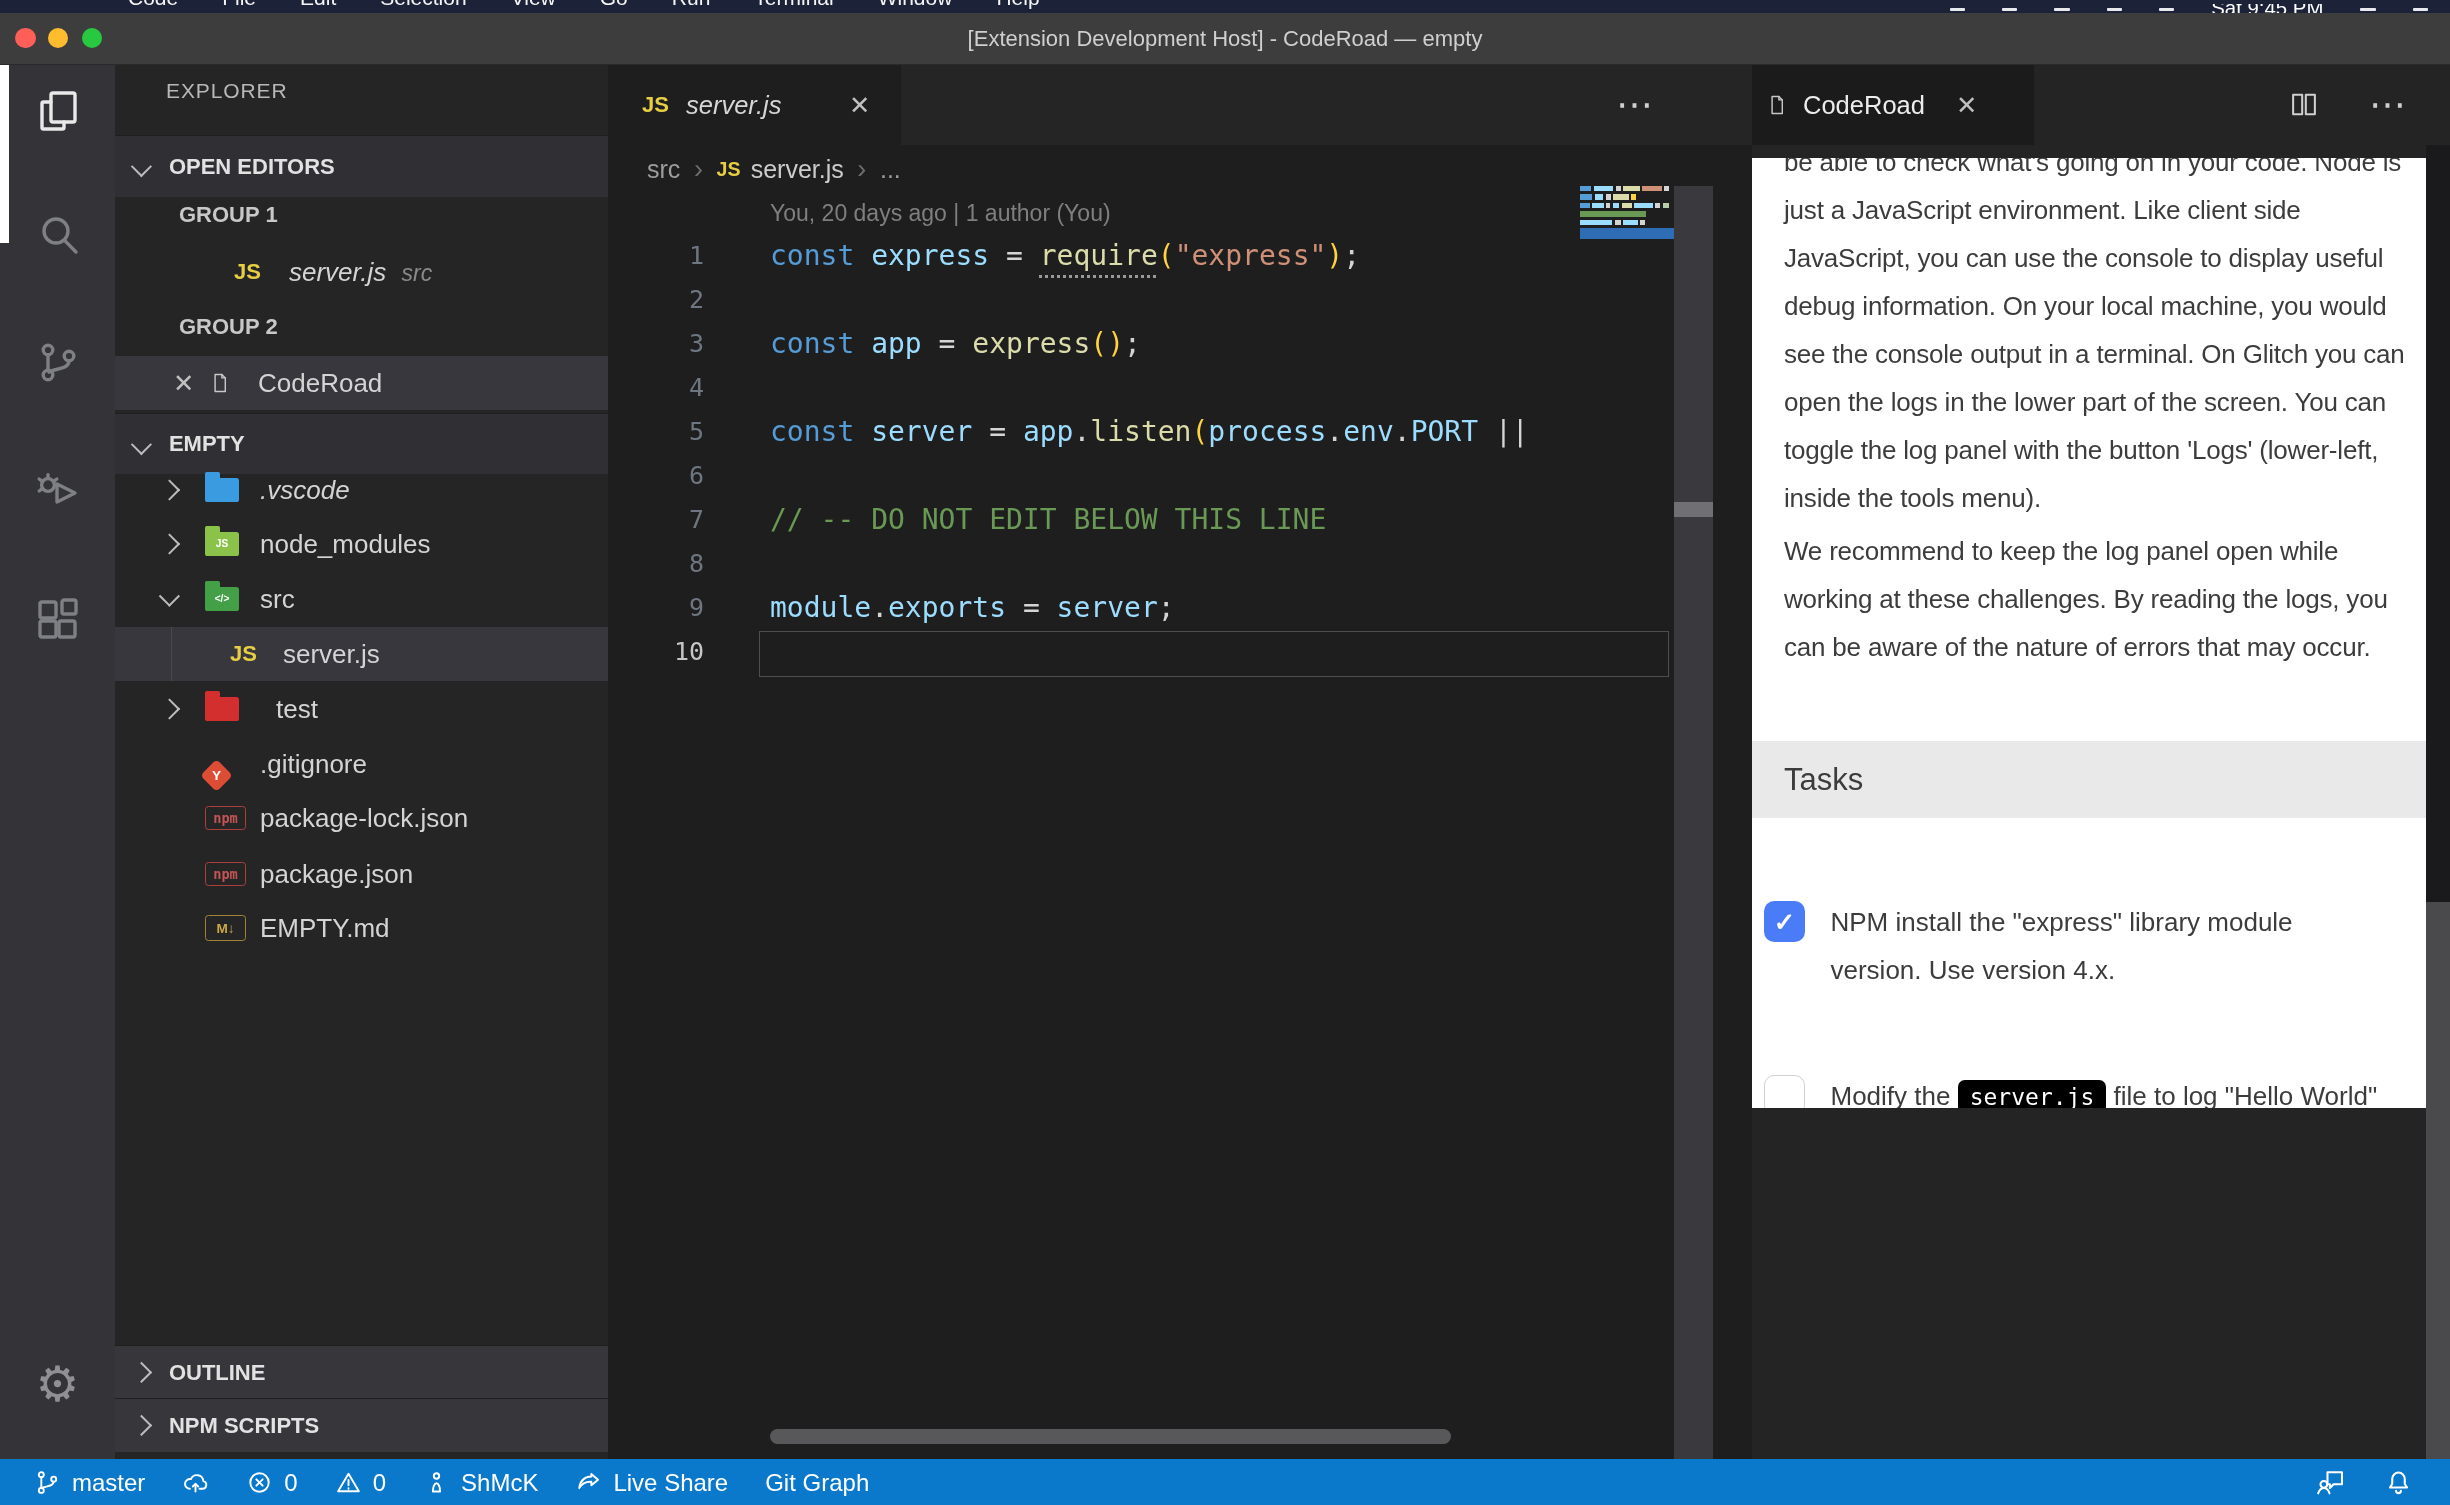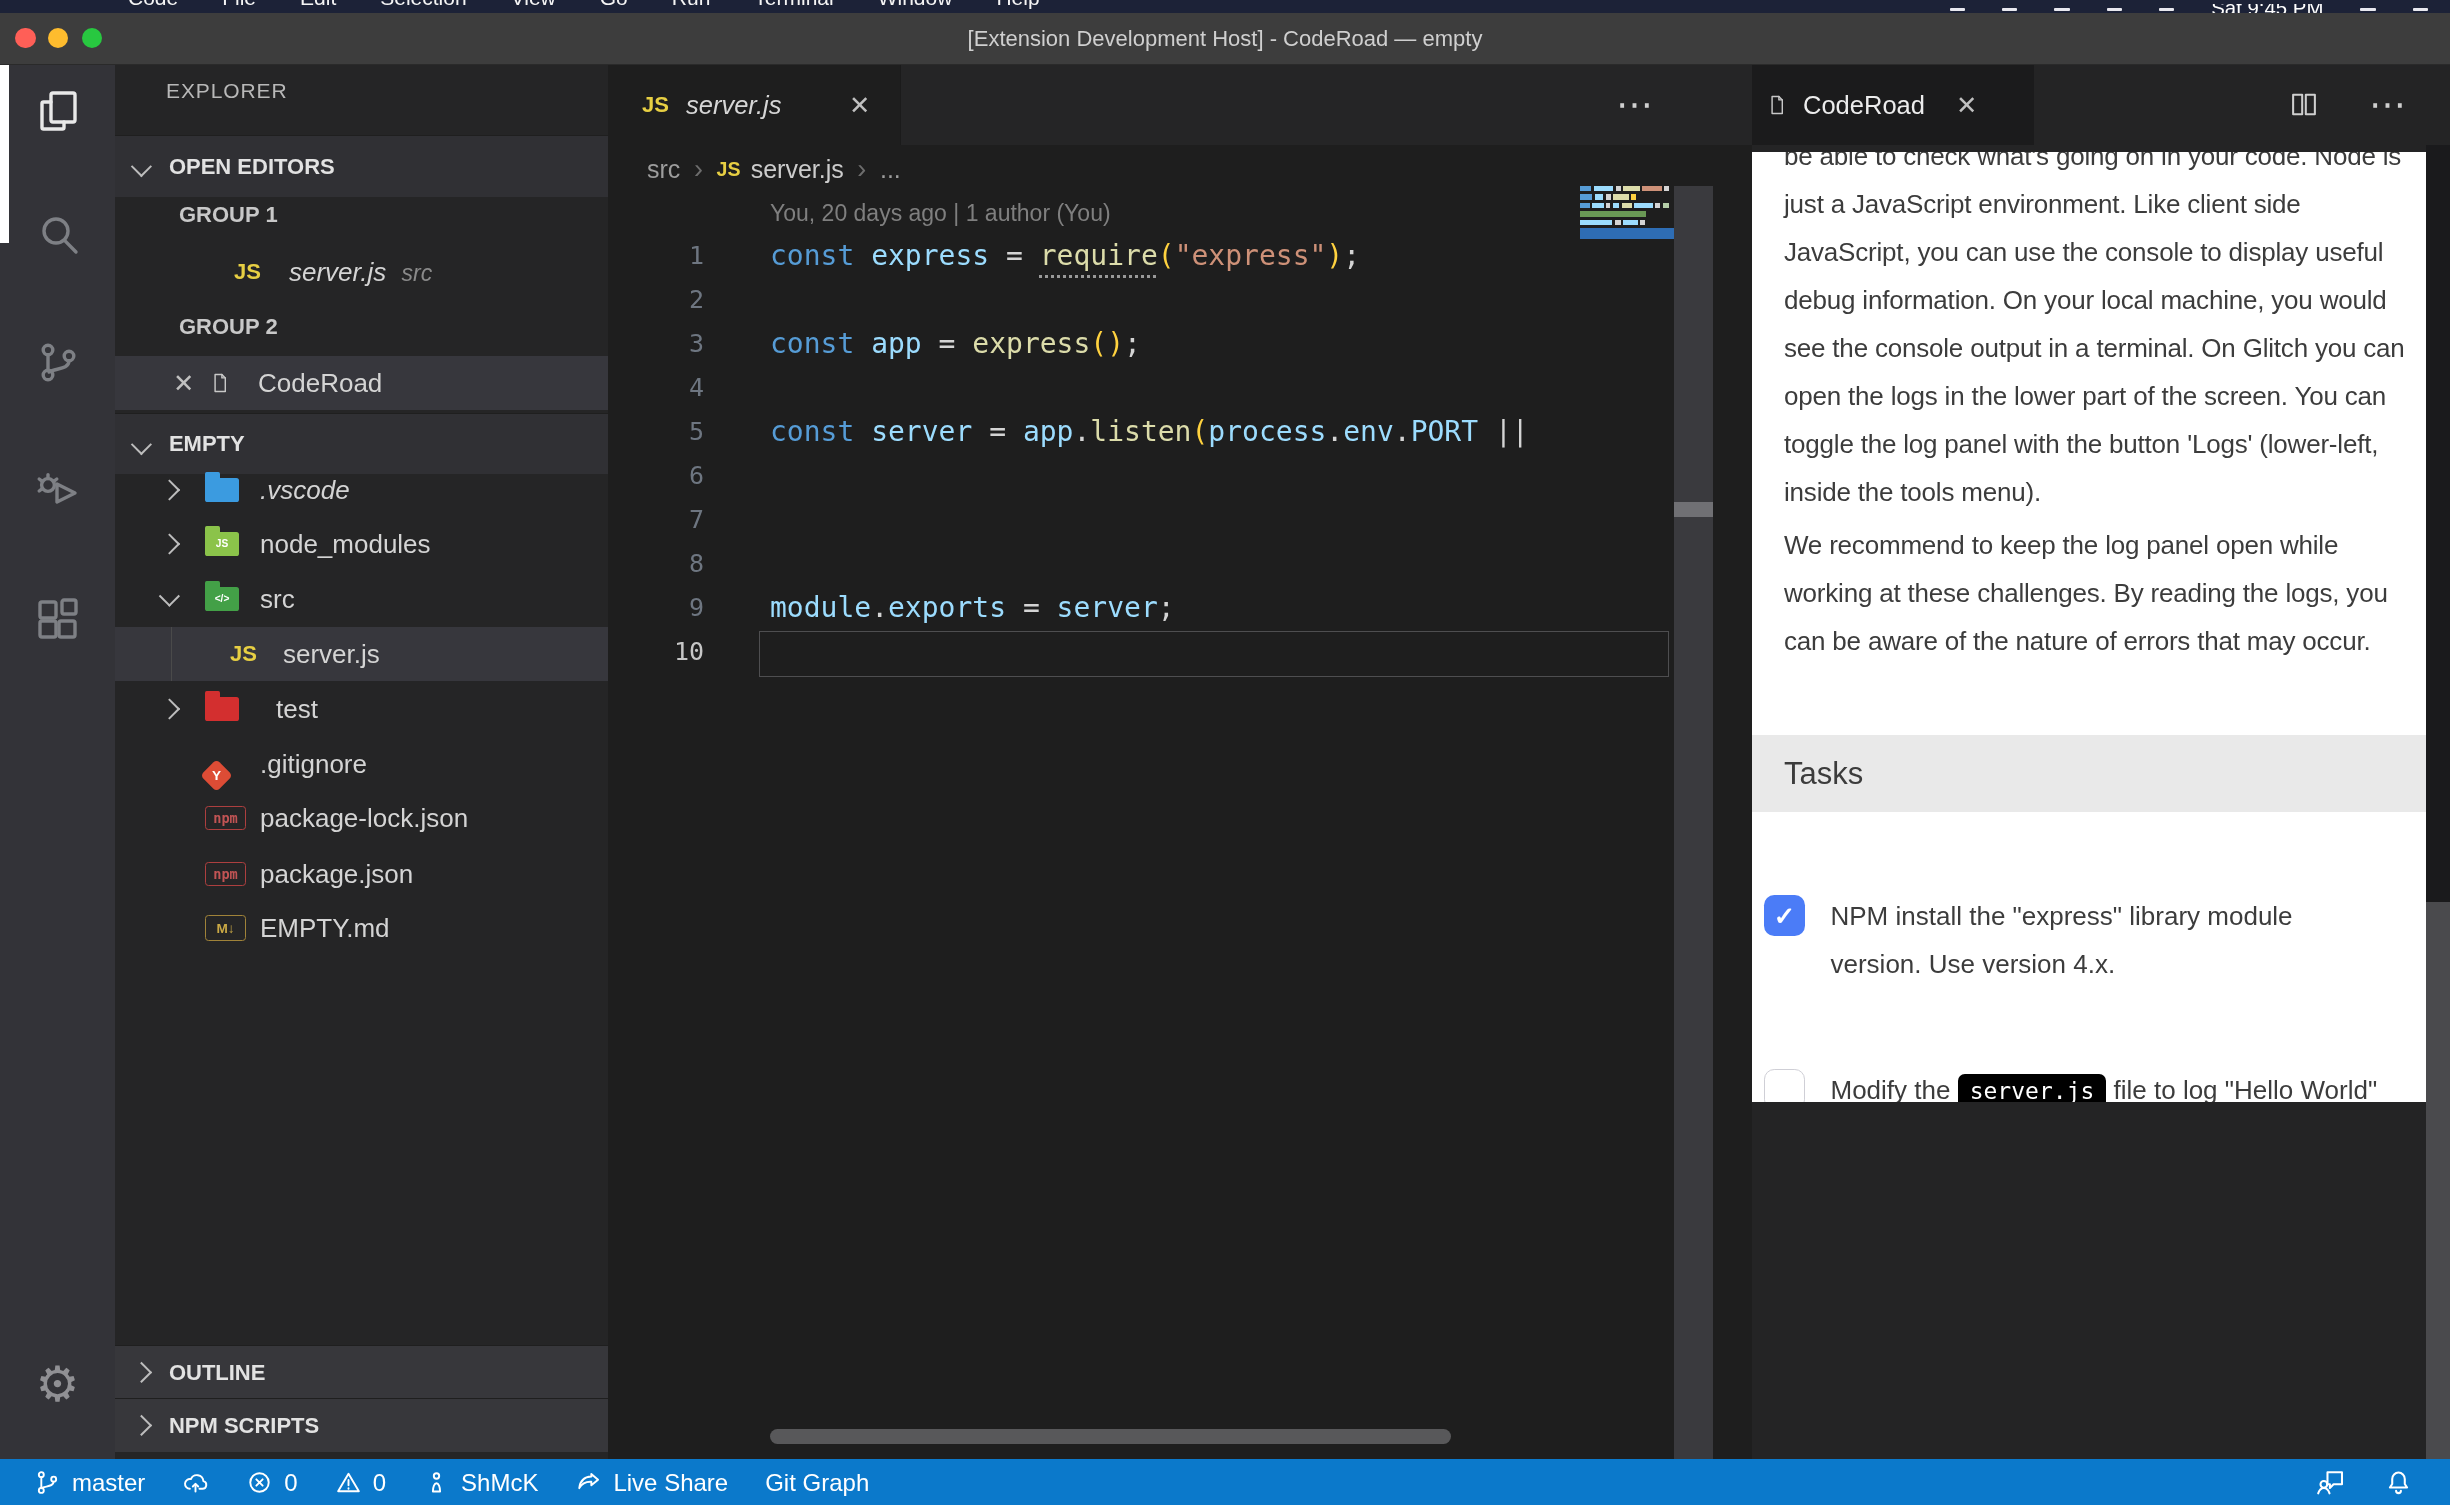--- a/index.html
+++ b/index.html
@@ -91,21 +91,21 @@
   #vstrip{position:absolute;left:1066px;top:122px;width:39px;height:1274px;background:#3a3a3e}
   #vthumb{position:absolute;left:1066px;top:438px;width:39px;height:15.3px;background:#707074}
   #hthumb{position:absolute;left:162px;top:1365px;width:681px;height:15.3px;background:#58585a;border-radius:7.7px}
 
   
   #panel{left:1752px;top:64px;width:698px;height:1395px;background:#242425}
   #panel-tabstrip{position:absolute;left:0;top:0;width:100%;height:81px;background:#242425}
   #tab-coderoad{position:absolute;left:0;top:0;width:282px;height:81px;background:#1b1b1c}
   #tab-coderoad .label{font-size:25.5px;color:#ececec}
   .panel-act{position:absolute;top:0;height:81px;display:flex;align-items:center;color:#cfcfcf}
-  #panel-body{position:absolute;left:0;top:88px;width:674px;height:950px;background:#ffffff;color:#3c3c3c;overflow:hidden}
+  #panel-body{position:absolute;left:0;top:94px;width:674px;height:950px;background:#ffffff;color:#3c3c3c;overflow:hidden}
   #paras{margin-top:-20.4px;padding-left:32px;width:626px;font-size:26px;line-height:48px;letter-spacing:-0.2px}
   #paras p{margin:0 0 5.1px 0}
   #tasks-band{position:absolute;left:0;top:583px;width:674px;height:77px;background:#e9e9e9;display:flex;align-items:center;padding-left:32px;box-sizing:border-box;font-size:31px}
   .task{position:absolute;left:12px;display:flex;align-items:flex-start}
   .cb{width:41px;height:41px;border-radius:10.2px;flex:none;display:flex;align-items:center;justify-content:center}
   .cb.on{background:#4b7cf7;color:#fff;font-size:25.5px;font-weight:bold}
   .cb.off{background:#fff;border:1.7px solid #cfcfd6;box-sizing:border-box}
   .task-text{margin-left:25.5px;width:549px;font-size:26px;line-height:48px}
   .code-chip{background:#000;color:#fff;font-family:"DejaVu Sans Mono",monospace;font-size:23px;padding:4.3px 12px;border-radius:6.8px}
   #help-bar{position:absolute;left:0;top:1157px;width:674px;height:81px;background:#6a69d3;color:#fff;display:flex;align-items:center}
@@ -312,21 +312,21 @@
 
   <div id="blame">You, 20 days ago | 1 author (You)</div>
   <div id="cur-line"></div>
   <div id="code-lines">
       <div class="cl"><span class="ln">1</span><span class="lc"><span class="tk kw">const </span><span class="tk vr">express</span><span class="tk op"> = </span><span class="tk fn u">require</span><span class="tk pa">(</span><span class="tk st">"express"</span><span class="tk pa">)</span><span class="tk op">;</span></span></div>
       <div class="cl"><span class="ln">2</span><span class="lc">&nbsp;</span></div>
       <div class="cl"><span class="ln">3</span><span class="lc"><span class="tk kw">const </span><span class="tk vr">app</span><span class="tk op"> = </span><span class="tk fn">express</span><span class="tk pa">()</span><span class="tk op">;</span></span></div>
       <div class="cl"><span class="ln">4</span><span class="lc">&nbsp;</span></div>
       <div class="cl"><span class="ln">5</span><span class="lc"><span class="tk kw">const </span><span class="tk vr">server</span><span class="tk op"> = </span><span class="tk vr">app</span><span class="tk op">.</span><span class="tk fn">listen</span><span class="tk pa">(</span><span class="tk vr">process</span><span class="tk op">.</span><span class="tk vr">env</span><span class="tk op">.</span><span class="tk vr">PORT</span><span class="tk op"> ||</span></span></div>
       <div class="cl"><span class="ln">6</span><span class="lc">&nbsp;</span></div>
-      <div class="cl"><span class="ln">7</span></div>
+      <div class="cl"><span class="ln">7</span><span class="lc"><span class="tk cm">// -- DO NOT EDIT BELOW THIS LINE</span></span></div>
       <div class="cl"><span class="ln">8</span><span class="lc">&nbsp;</span></div>
       <div class="cl"><span class="ln">9</span><span class="lc"><span class="tk vr">module</span><span class="tk op">.</span><span class="tk vr">exports</span><span class="tk op"> = </span><span class="tk vr">server</span><span class="tk op">;</span></span></div>
       <div class="cl"><span class="ln cur">10</span><span class="lc">&nbsp;</span></div>
     </div>
 
   <div id="minimap">
     <div class="mm-row">
         <i style="width:12px;background:#569cd6"></i>
         <i style="width:20.4px;background:#9cdcfe"></i>
         <i style="width:5.1px;background:#d4d4d4"></i>

